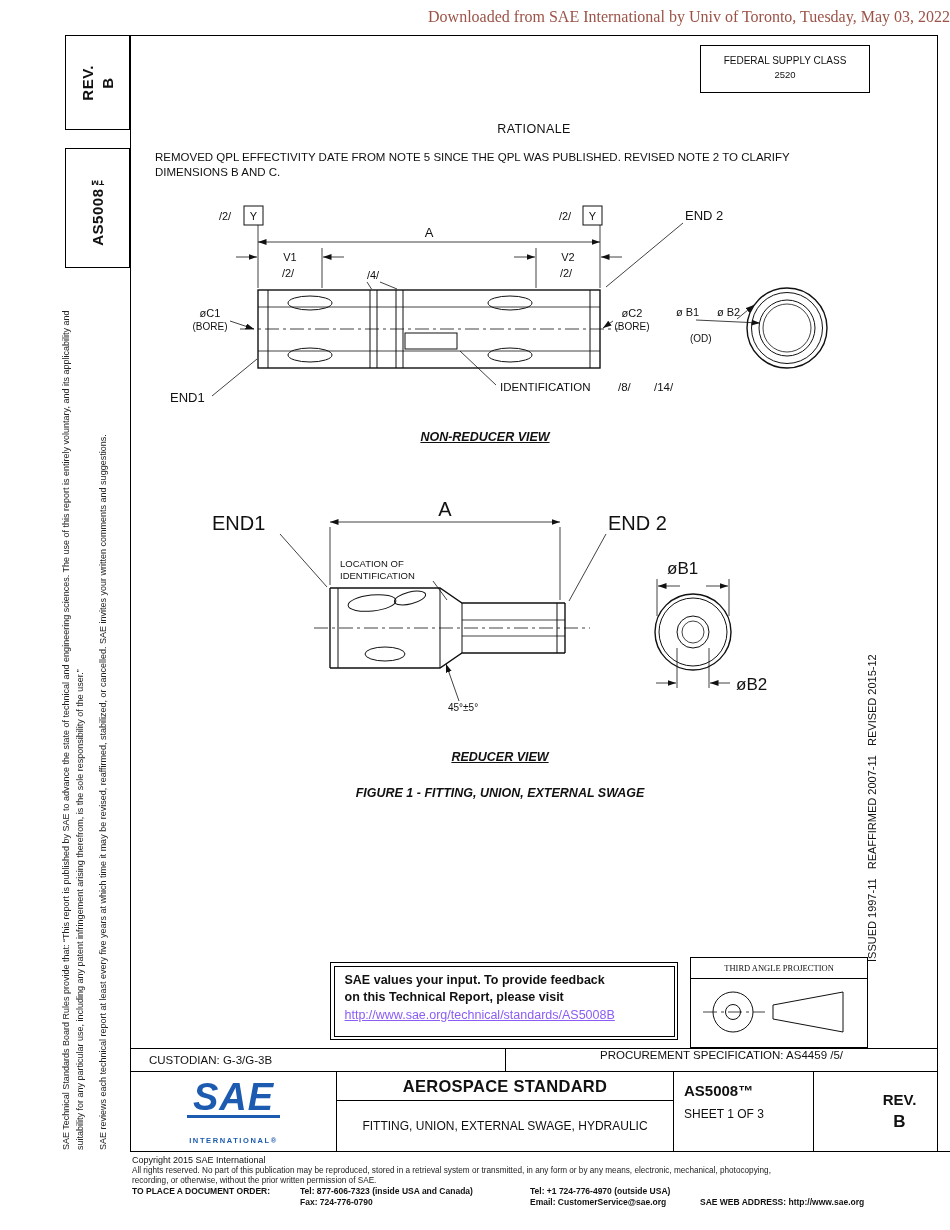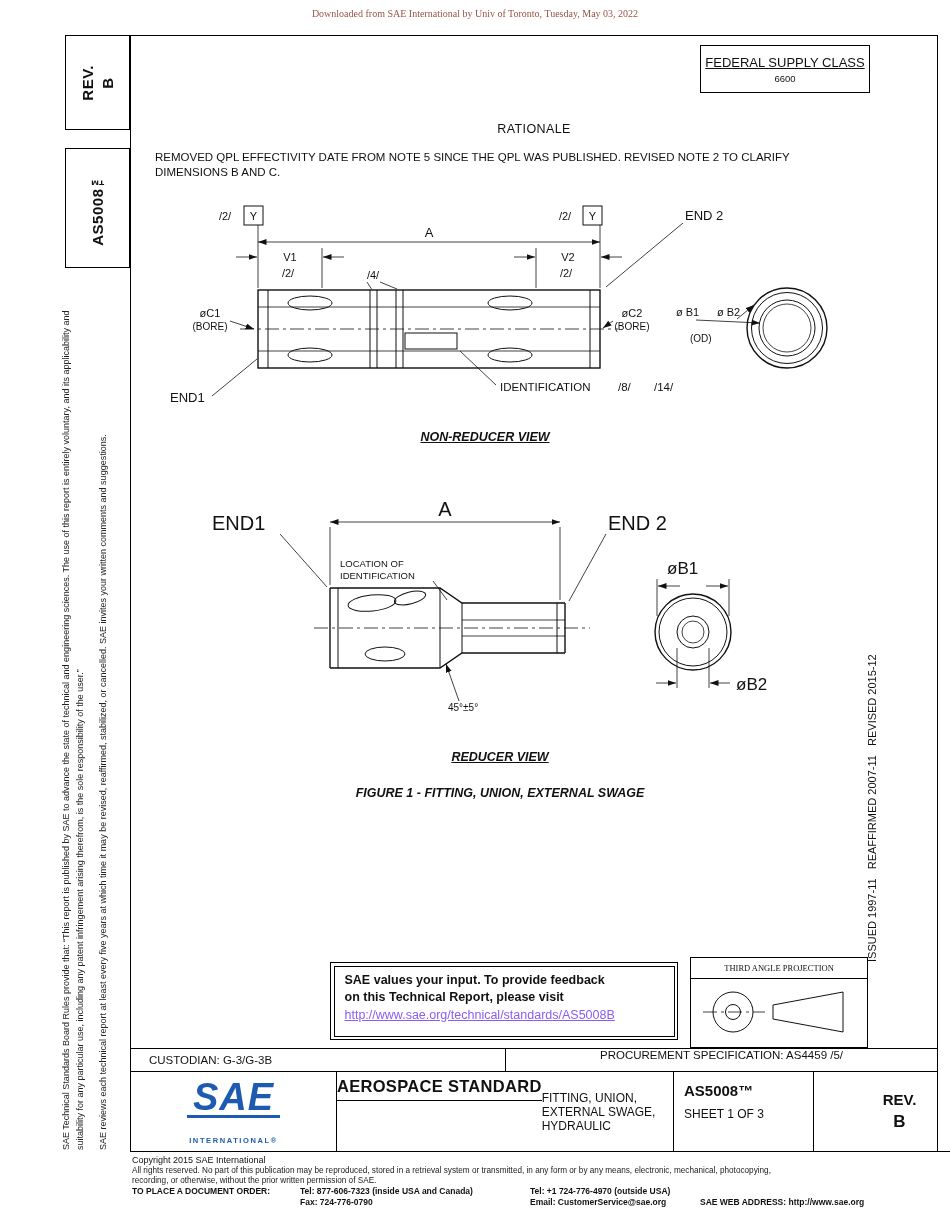--- a/index.html
+++ b/index.html
@@ -18,42 +18,42 @@
   .lnt{stroke:#111;stroke-width:.8;fill:none;}
   .cl{stroke:#111;stroke-width:.8;fill:none;stroke-dasharray:14 4 3 4;}
   .t95{font-size:9.5px;}.t10{font-size:10px;}.t11{font-size:11px;}.t115{font-size:11.5px;}
   .t13{font-size:13px;}.t17{font-size:17px;}.t20{font-size:20px;}
   .feedback a{color:#8b5cf6;font-weight:normal;text-decoration:underline;cursor:pointer;}
   .f{position:absolute;font-size:8.5px;font-weight:bold;}
 </style>
 </head>
 <body>
 
-<div class="abs" style="left:0;top:8px;width:950px;text-align:center;font-family:'Liberation Serif',serif;font-size:10px;color:#9b5347;">Downloaded from SAE International by Univ of Toronto, Tuesday, May 03, 2022</div>
+<div class="abs" style="left:0;top:8px;width:950px;text-align:right;font-family:'Liberation Serif',serif;font-size:16px;color:#9b5347;">Downloaded from SAE International by Univ of Toronto, Tuesday, May 03, 2022</div>
 
 <div class="frame" style="left:130px;top:35px;width:808px;height:1117px;"></div>
 
 <div class="frame boxflex" style="left:65px;top:35px;width:65px;height:95px;">
   <div class="vrot" style="font-weight:bold;font-size:15px;line-height:20px;text-align:center;letter-spacing:.5px;">
     <div>REV.</div>
     <div>B</div>
   </div>
 </div>
 <div class="frame boxflex" style="left:65px;top:148px;width:65px;height:120px;">
   <div class="vrot" style="font-weight:bold;font-size:15px;letter-spacing:.5px;">AS5008™</div>
 </div>
 
 <div class="abs vrot" style="left:60px;top:276px;width:30px;height:874px;font-size:9px;line-height:13.5px;color:#222;">SAE Technical Standards Board Rules provide that: “This report is published by SAE to advance the state of technical and engineering sciences. The use of this report is entirely voluntary, and its applicability and suitability for any particular use, including any patent infringement arising therefrom, is the sole responsibility of the user.”</div>
 <div class="abs vrot" style="left:98px;top:276px;width:14px;height:874px;font-size:9px;color:#222;">SAE reviews each technical report at least every five years at which time it may be revised, reaffirmed, stabilized, or cancelled. SAE invites your written comments and suggestions.</div>
 
 <div class="abs vrot pre" style="left:866px;top:612px;width:17px;height:350px;font-size:11px;">ISSUED 1997-11   REAFFIRMED 2007-11   REVISED 2015-12</div>
 
 <div class="frame" style="left:700px;top:45px;width:170px;height:48px;border-width:1.3px;text-align:center;padding-top:9px;">
-  <div style="font-size:13px;text-decoration:underline;">FEDERAL SUPPLY CLASS</div>
-  <div style="font-size:9.5px;margin-top:3px;">6600</div>
+  <div style="font-size:10px;">FEDERAL SUPPLY CLASS</div>
+  <div style="font-size:9.5px;margin-top:3px;">2520</div>
 </div>
 
 <div class="abs" style="left:130px;top:122px;width:808px;text-align:center;font-size:12.5px;letter-spacing:.4px;">RATIONALE</div>
 <div class="abs" style="left:155px;top:150px;width:700px;font-size:11.5px;line-height:15px;">REMOVED QPL EFFECTIVITY DATE FROM NOTE 5 SINCE THE QPL WAS PUBLISHED. REVISED NOTE 2 TO CLARIFY DIMENSIONS B AND C.</div>
 
 <svg class="abs" style="left:140px;top:195px;" width="740" height="280" viewBox="0 0 740 280">
   <defs>
     <marker id="ar1" markerWidth="10" markerHeight="8" refX="8.5" refY="3" orient="auto" markerUnits="userSpaceOnUse">
       <path d="M0,0L8.5,3L0,6Z" fill="#111"></path>
     </marker>
@@ -224,21 +224,21 @@
   <div style="flex:1;display:flex;justify-content:center;">
     <span>PROCUREMENT SPECIFICATION: AS4459 /5/</span>
   </div>
 </div>
 
 <div class="abs" style="left:130px;top:1072px;width:856px;height:80px;border:1.6px solid #000;border-top:none;display:flex;">
   <div class="boxflex" style="width:205px;flex-direction:column;">
     <div style="font-size:38px;font-weight:bold;font-style:italic;color:#1d5bb0;line-height:36px;letter-spacing:1px;border-bottom:3px solid #1d5bb0;padding:0 6px;">SAE</div>
     <div style="font-size:7.5px;font-weight:bold;color:#1d5bb0;letter-spacing:1.6px;margin-top:18px;">INTERNATIONAL®</div>
   </div>
-  <div style="width:337px;border-left:1.6px solid #000;display:flex;flex-direction:row;">
+  <div style="width:337px;border-left:1.6px solid #000;display:flex;flex-direction:column;">
     <div class="boxflex" style="height:29px;border-bottom:1.6px solid #000;font-weight:bold;font-size:16.5px;letter-spacing:.3px;">AEROSPACE STANDARD</div>
     <div class="boxflex" style="flex:1;font-size:12px;">FITTING, UNION, EXTERNAL SWAGE, HYDRAULIC</div>
   </div>
   <div style="width:140px;border-left:1.6px solid #000;padding:10px 0 0 10px;">
     <div style="font-weight:bold;font-size:15px;">AS5008™</div>
     <div style="font-size:12px;margin-top:8px;">SHEET 1 OF 3</div>
   </div>
   <div style="flex:1;border-left:1.6px solid #000;display:flex;flex-direction:column;align-items:center;justify-content:center;">
     <div style="font-weight:bold;font-size:15px;">REV.</div>
     <div style="font-weight:bold;font-size:17px;margin-top:4px;">B</div>

